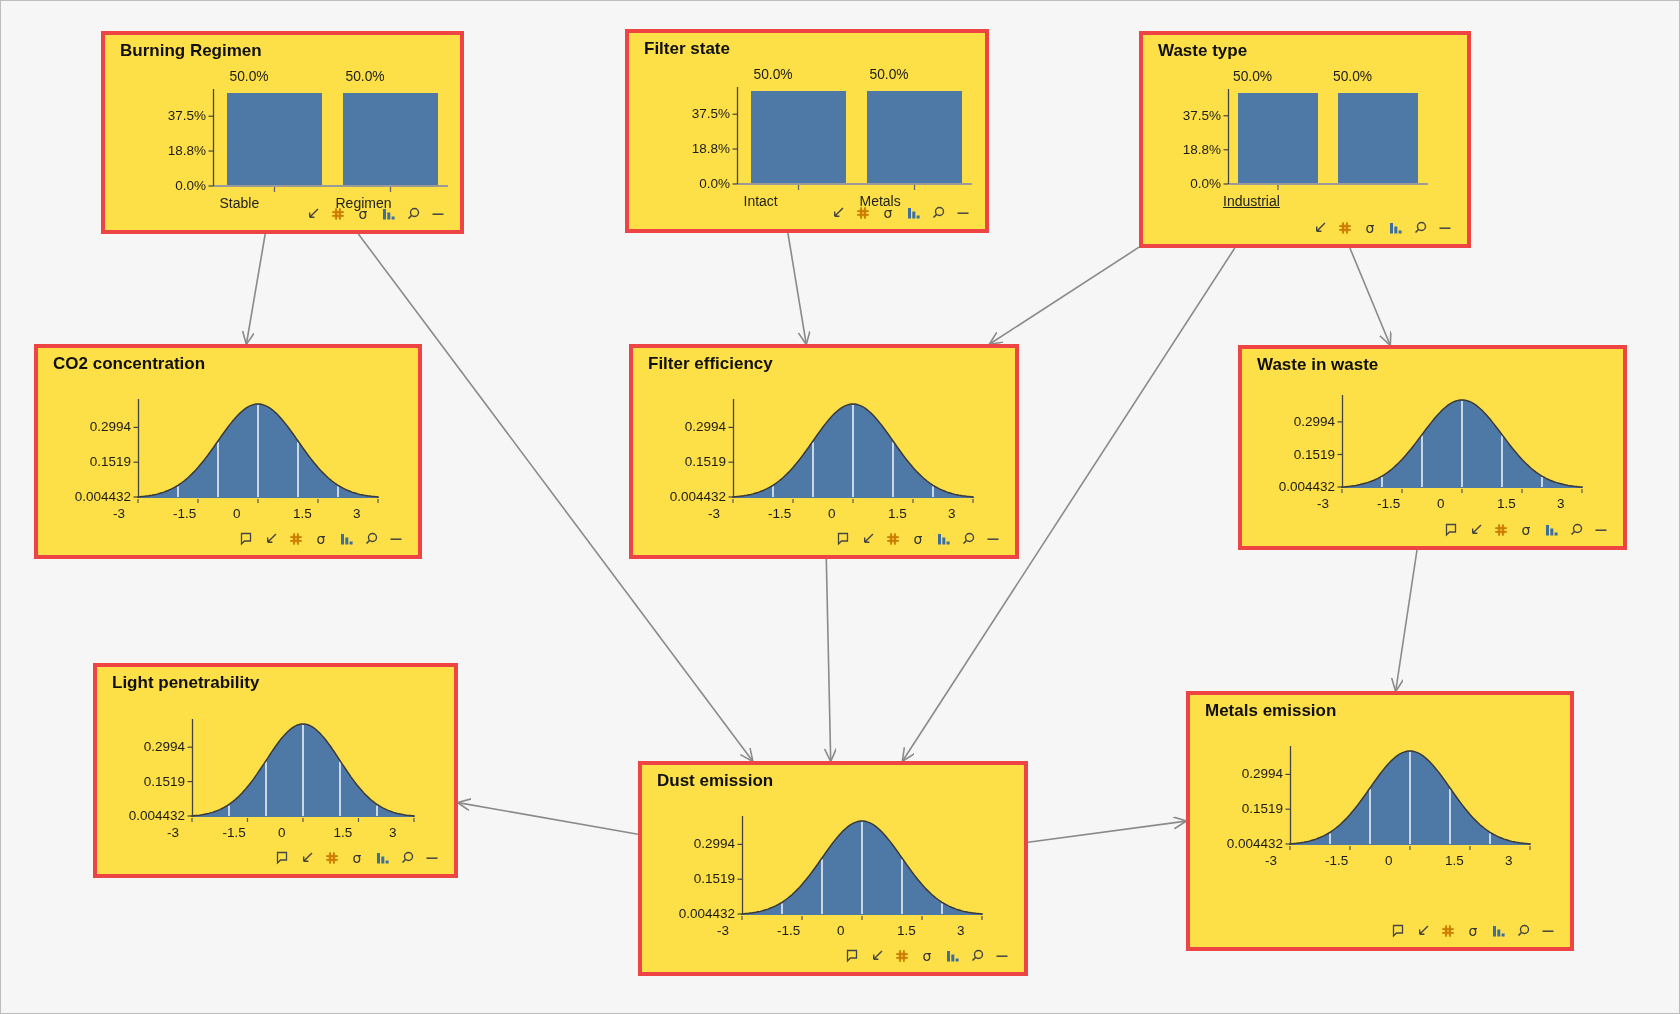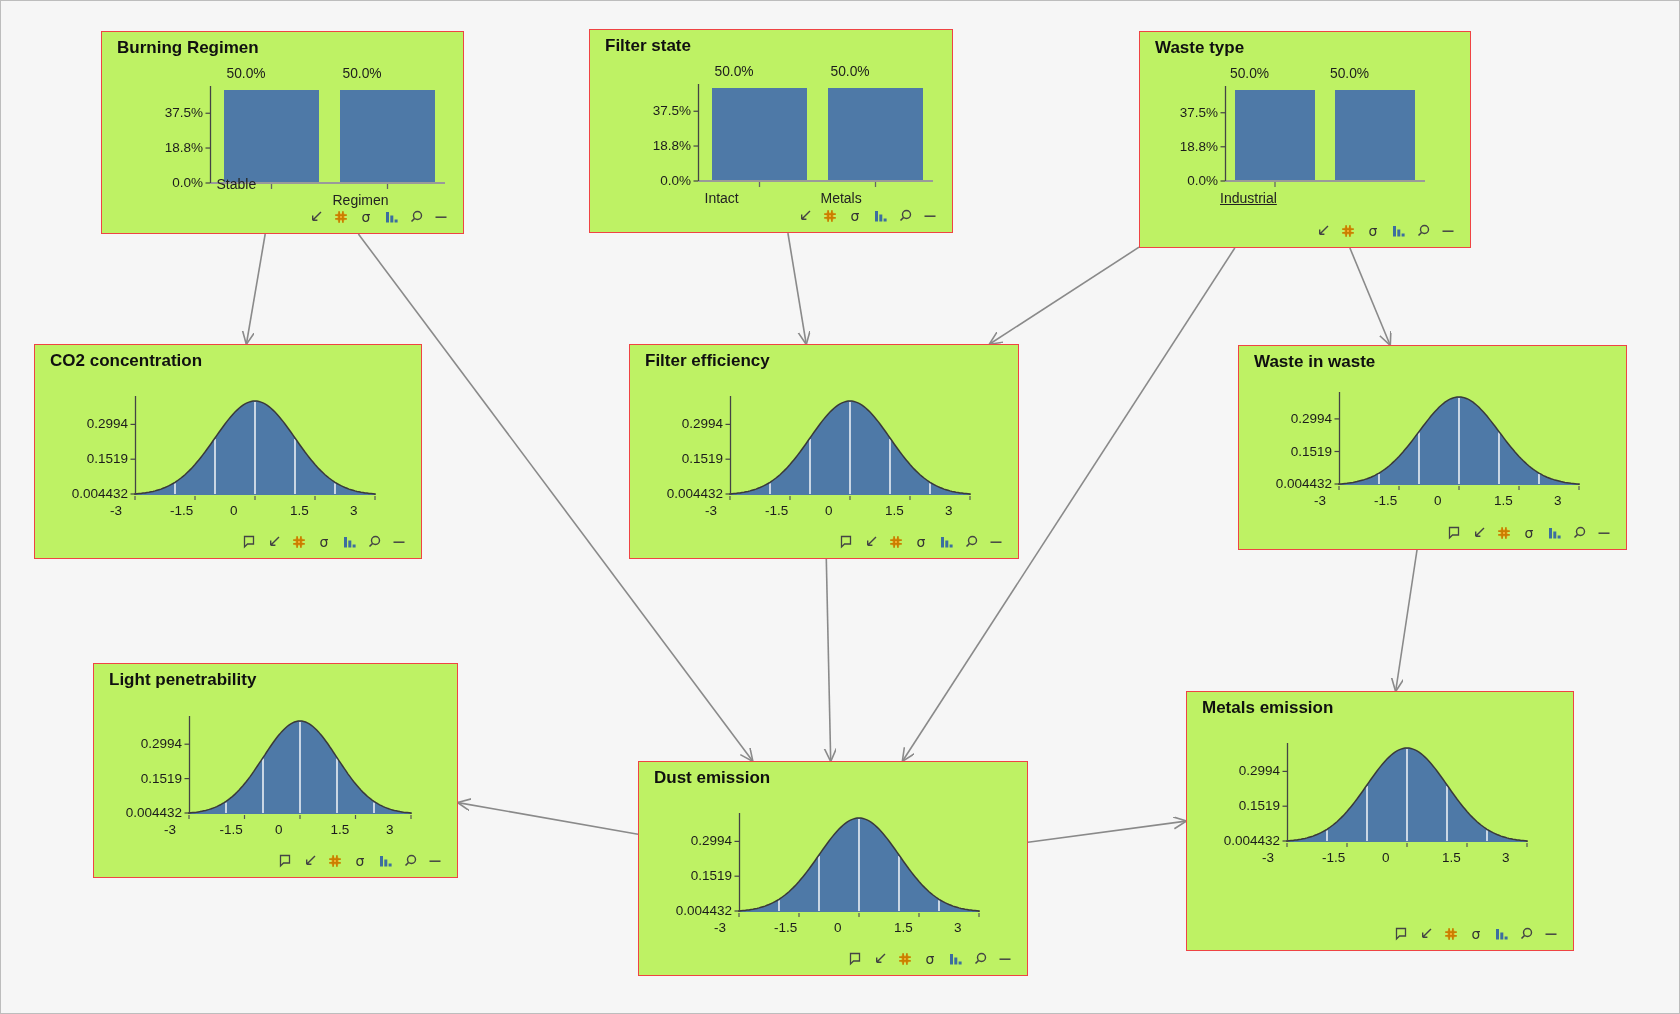--- a/index.html
+++ b/index.html
@@ -2,21 +2,21 @@
 <html><head>
 <meta charset="utf-8">
 <style>
   html,body{margin:0;padding:0;background:#e9e9e9;}
   #canvas{
     position:relative;width:1680px;height:1014px;box-sizing:border-box;
     background:#f6f6f6;border:1px solid #bdbdbd;overflow:hidden;
     font-family:"Liberation Sans","DejaVu Sans",sans-serif;
   }
   #edges{position:absolute;left:0;top:0;}
-  .node{position:absolute;background:#bef264;border:1px solid #ef4444;box-sizing:border-box;}
+  .node{position:absolute;background:#fde047;border:4px solid #ef4444;box-sizing:border-box;}
   .node-title{position:absolute;left:15px;top:6px;font-size:17px;font-weight:700;color:#101010;white-space:nowrap;}
   .node-svg{position:absolute;left:0;top:0;}
   .lbl{position:absolute;font-size:13.5px;color:#1c1c1c;white-space:nowrap;line-height:17px;}
   .lbl.r{text-align:right;}
   .lbl.c{text-align:left;}
   .lbl.cat{font-size:14px;color:#222;}
   .lbl.val{font-size:13.8px;}
   .node-toolbar{position:absolute;right:13px;bottom:7px;display:flex;gap:7px;align-items:center;}
   .tb-icon{width:18px;height:18px;display:block;cursor:pointer;}
   .tb-icon svg{width:18px;height:18px;display:block;}
@@ -52,21 +52,21 @@
         <line x1="103.5" y1="81.25" x2="108" y2="81.25" stroke="#444444" stroke-width="1.2"></line>
         <rect x="122" y="58" width="95" height="92" fill="#4e79a7"></rect>
         <line x1="169.5" y1="152" x2="169.5" y2="157" stroke="#666" stroke-width="1.3"></line>
         <rect x="238" y="58" width="95" height="92" fill="#4e79a7"></rect>
         <line x1="285.5" y1="152" x2="285.5" y2="157" stroke="#666" stroke-width="1.3"></line>
       </svg>
       <div class="lbl r" style="left:41px;top:142px;width:60px;">0.0%</div>
       <div class="lbl r" style="left:41px;top:107.032px;width:60px;">18.8%</div>
       <div class="lbl r" style="left:41px;top:72.25px;width:60px;">37.5%</div>
       <div class="lbl c val" style="left:124.5px;top:33px;width:90px;">50.0%</div>
-      <div class="lbl c cat" style="left:114.5px;top:144px;width:110px;">Stable</div>
+      <div class="lbl c cat" style="left:114.5px;top:160px;width:110px;">Stable</div>
       <div class="lbl c val" style="left:240.5px;top:33px;width:90px;">50.0%</div>
       <div class="lbl c cat" style="left:230.5px;top:160px;width:110px;">Regimen</div>
       <div class="node-toolbar">
         <span class="tb-icon">
           <svg viewBox="0 0 18 18">
             <path d="M14,4 L5.7,12.3 M5.7,12.3 L5.7,7.6 M5.7,12.3 L10.4,12.3" fill="none" stroke="#444444" stroke-width="1.4"></path>
           </svg>
         </span>
         <span class="tb-icon">
           <svg viewBox="0 0 18 18">
@@ -92,21 +92,21 @@
             <path d="M7.5,10.5 L4.5,13.5" stroke="#444444" stroke-width="1.6"></path>
           </svg>
         </span>
         <span class="tb-icon">
           <svg viewBox="0 0 18 18">
             <path d="M3.5,9.2 H14.5" stroke="#444444" stroke-width="1.5"></path>
           </svg>
         </span>
       </div>
     </div>
-    <div class="node" style="left: 588px; top: 28px; width: 364px; height: 204px;">
+    <div class="node" style="left: 624px; top: 28px; width: 364px; height: 204px;">
       <div class="node-title">Filter state</div>
       <svg class="node-svg" width="364" height="204">
         <line x1="108" y1="151" x2="343" y2="151" stroke="#9a9a9a" stroke-width="2"></line>
         <line x1="108.5" y1="151" x2="108.5" y2="54" stroke="#444444" stroke-width="1.3"></line>
         <line x1="103.5" y1="151" x2="108" y2="151" stroke="#444444" stroke-width="1.2"></line>
         <line x1="103.5" y1="116.032" x2="108" y2="116.032" stroke="#444444" stroke-width="1.2"></line>
         <line x1="103.5" y1="81.25" x2="108" y2="81.25" stroke="#444444" stroke-width="1.2"></line>
         <rect x="122" y="58" width="95" height="92" fill="#4e79a7"></rect>
         <line x1="169.5" y1="152" x2="169.5" y2="157" stroke="#666" stroke-width="1.3"></line>
         <rect x="238" y="58" width="95" height="92" fill="#4e79a7"></rect>

